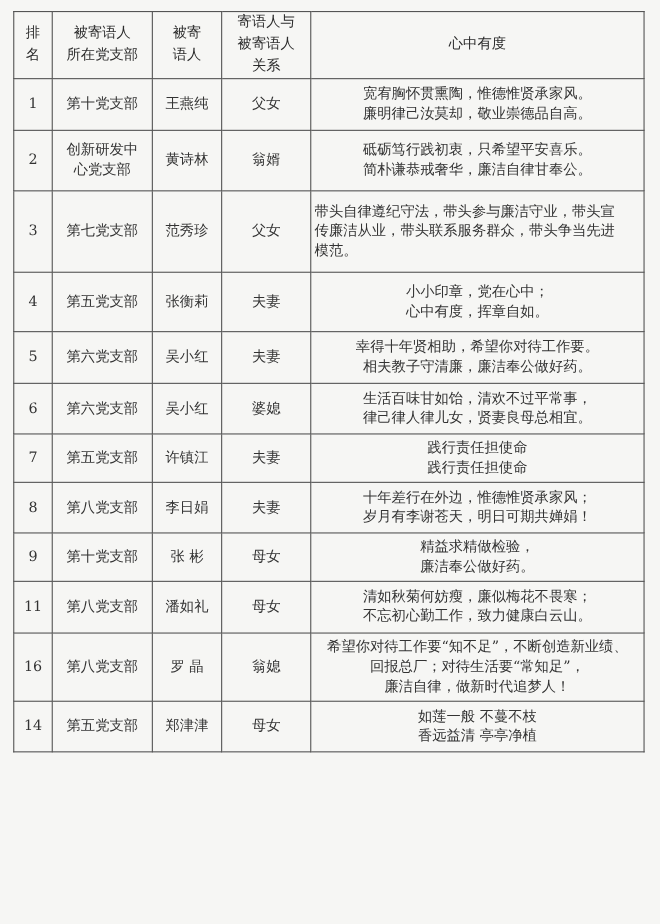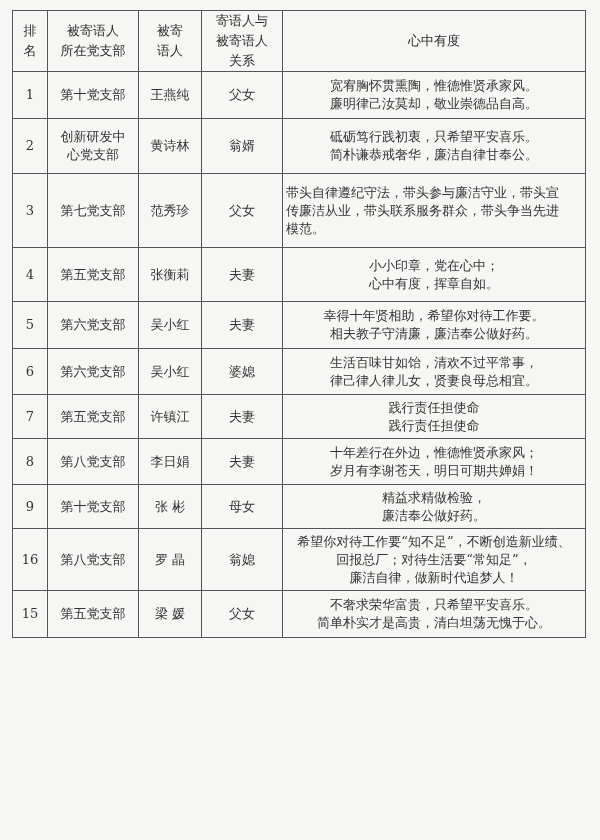--- a/index.html
+++ b/index.html
@@ -170,40 +170,52 @@
           <td>
             <span class="line">第十党支部</span>
           </td>
           <td>张 彬</td>
           <td>母女</td>
           <td class="msg">
             <span class="line">精益求精做检验，</span>
             <span class="line">廉洁奉公做好药。</span>
           </td>
         </tr>
+        <tr style="height: 47px;">
+          <td class="rank">11</td>
+          <td>
+            <span class="line">第八党支部</span>
+          </td>
+          <td>潘如礼</td>
+          <td>母女</td>
+          <td class="msg">
+            <span class="line">清如秋菊何妨瘦，廉似梅花不畏寒；</span>
+            <span class="line">不忘初心勤工作，致力健康白云山。</span>
+          </td>
+        </tr>
         <tr style="height: 62px;">
           <td class="rank">16</td>
           <td>
             <span class="line">第八党支部</span>
           </td>
           <td>罗 晶</td>
           <td>翁媳</td>
           <td class="msg">
             <span class="line">希望你对待工作要“知不足”，不断创造新业绩、</span>
             <span class="line">回报总厂；对待生活要“常知足”，</span>
             <span class="line">廉洁自律，做新时代追梦人！</span>
           </td>
         </tr>
-        <tr style="height: 47px;">
-          <td class="rank">15</td>
+        <tr style="height: 46px;">
+          <td class="rank">14</td>
           <td>
             <span class="line">第五党支部</span>
           </td>
-          <td>梁 媛</td>
-          <td>父女</td>
-          <td class="msg">
-            <span class="line">不奢求荣华富贵，只希望平安喜乐。</span>
-            <span class="line">简单朴实才是高贵，清白坦荡无愧于心。</span>
+          <td>郑津津</td>
+          <td>母女</td>
+          <td class="msg">
+            <span class="line">如莲一般 不蔓不枝</span>
+            <span class="line">香远益清 亭亭净植</span>
           </td>
         </tr>
       </tbody>
   </table>
 </div>
 
 </body></html>

